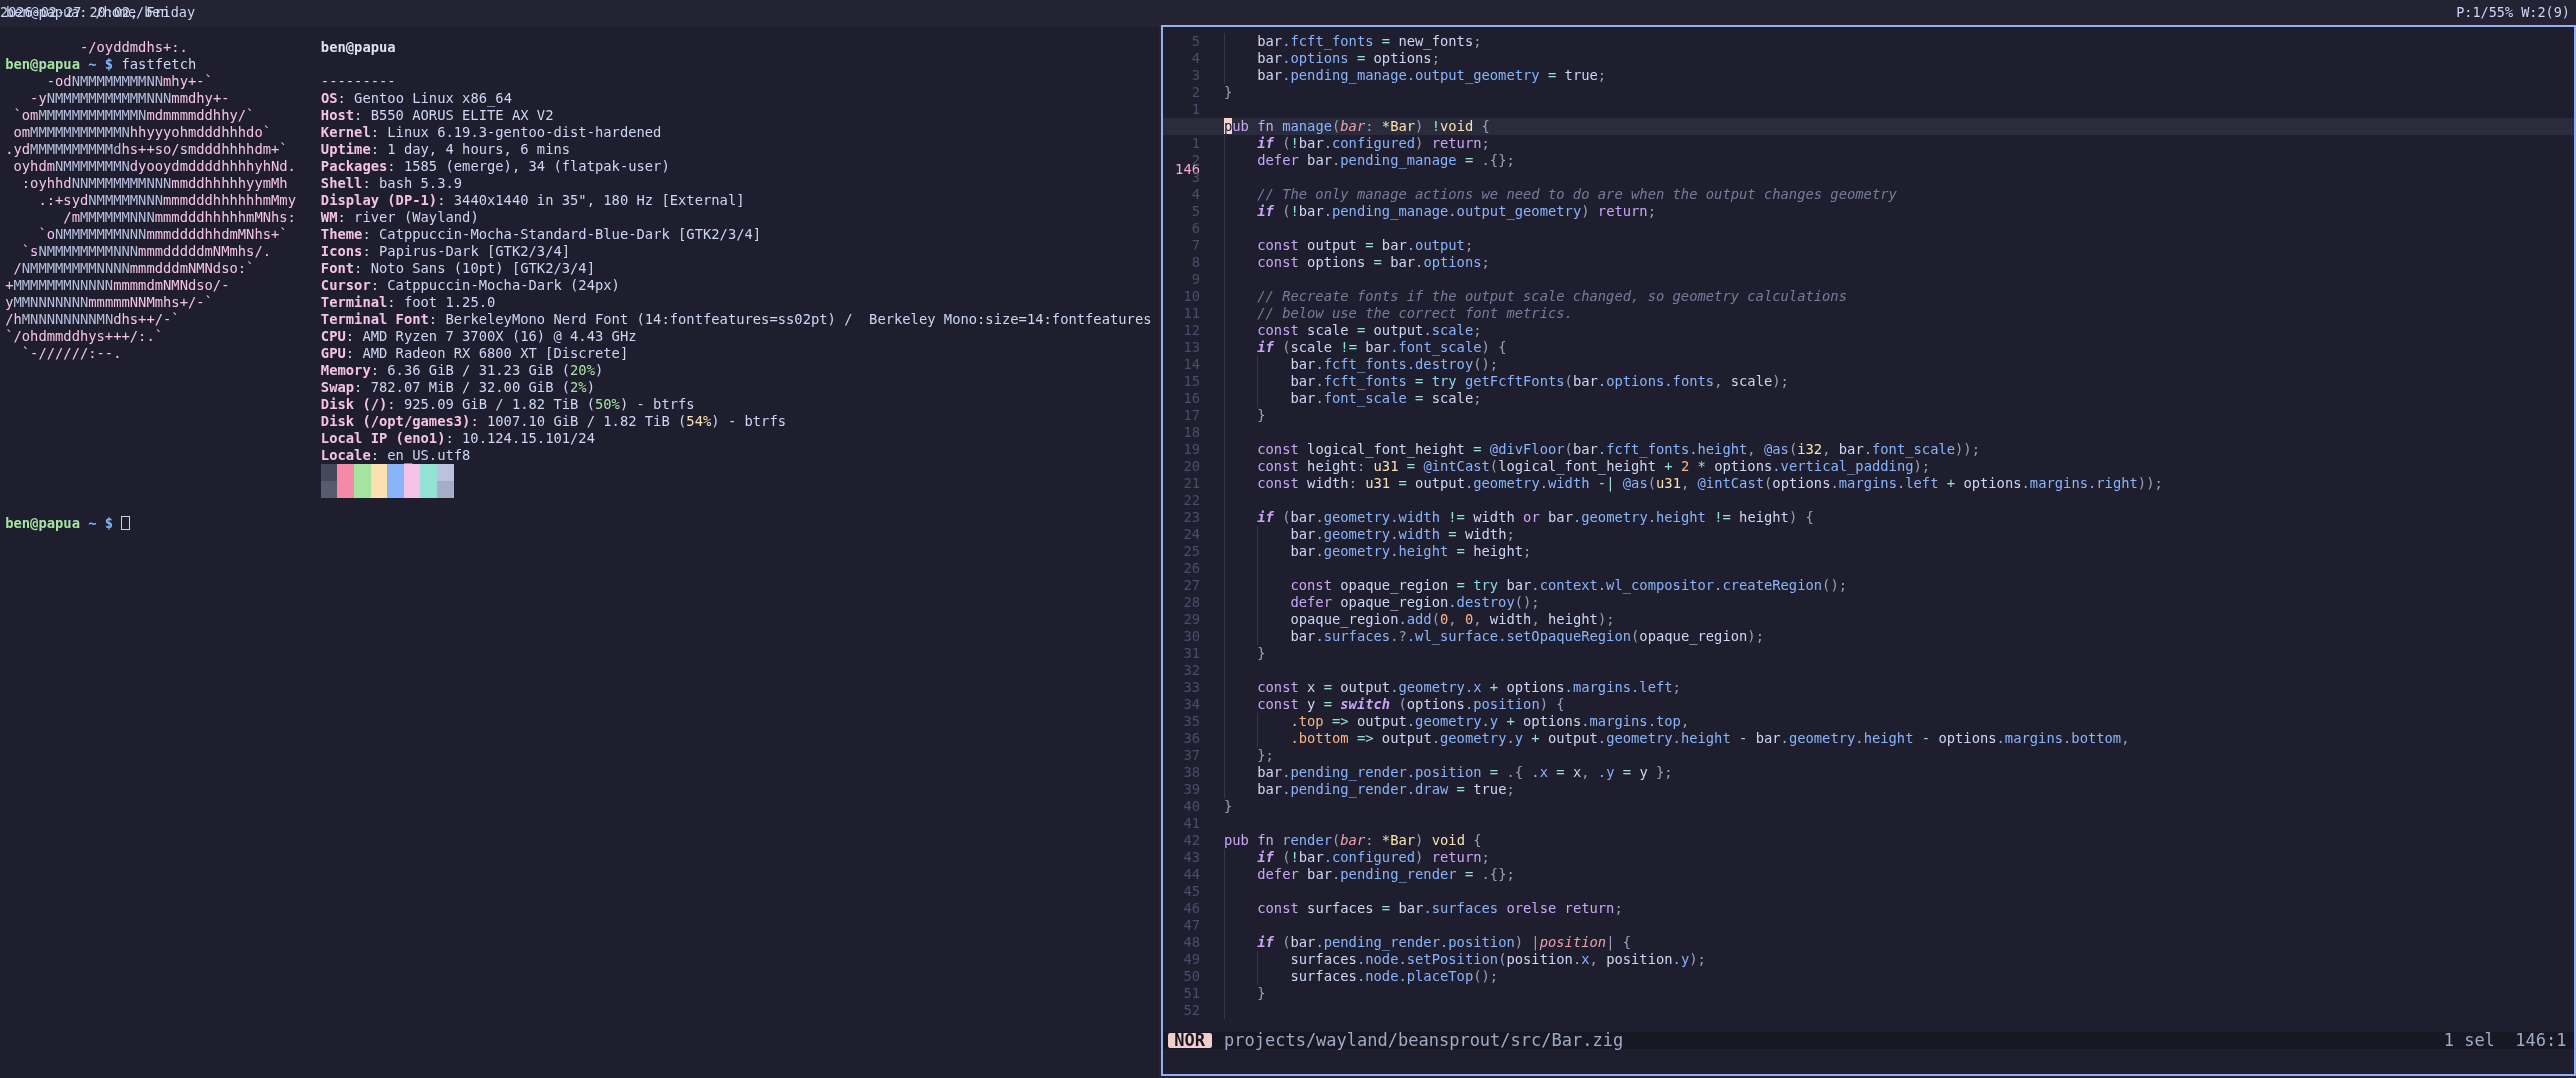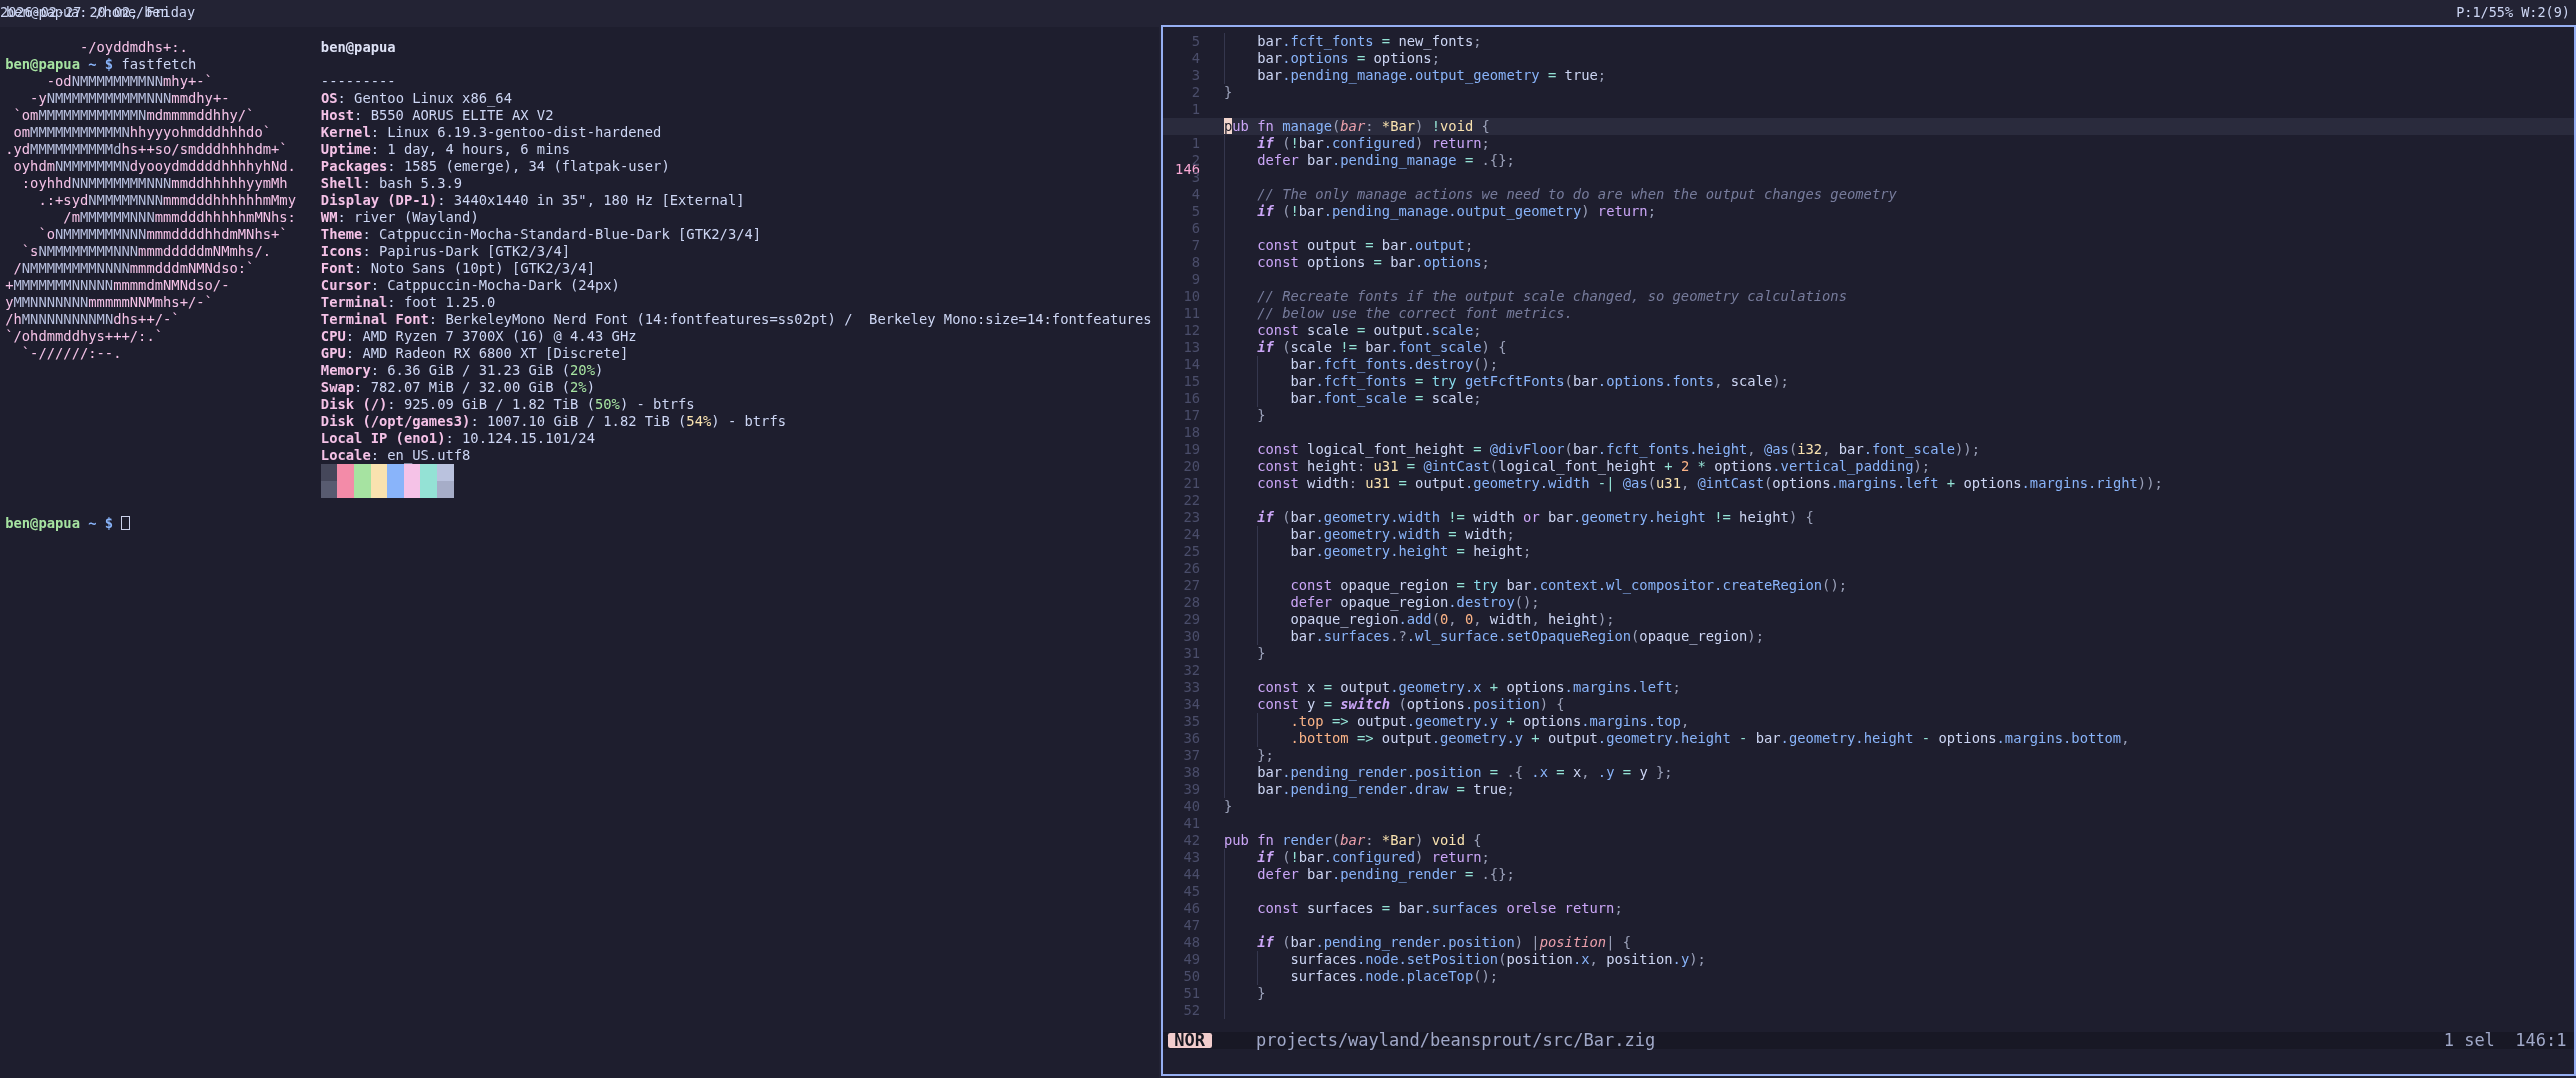--- a/index.html
+++ b/index.html
@@ -56,21 +56,21 @@
   .sp-ev{color:#fab387;}
   .sp-c {color:#777c9c;font-style:italic;}
   .sp-pu{color:#9aa0b8;}
   .sp-cs{background:#f2d5cd;color:#181825;}
 
   
   .statusline{position:absolute;left:0;right:0;top:1005px;height:17px;background:#181825;
               font-size:17px;line-height:17px;}
   .mode-badge{position:absolute;left:4.5px;top:0.7px;height:15.7px;line-height:15.7px;padding:0 6.7px;
               border-radius:2.2px;background:#f2cdcd;color:#16161f;font-weight:bold;}
-  .file-path{position:absolute;left:61px;color:#a0a8c8;white-space:pre;margin-left:32px;}
+  .file-path{position:absolute;left:61px;color:#a0a8c8;white-space:pre;}
   .stat-right{position:absolute;right:7.5px;color:#a0a8c8;white-space:pre;}
 </style>
 </head>
 <body>
 
 <div class="bar">
   <span class="title">ben@papua: /home/ben</span>
   <span class="clock">2026-02-27 20:02, Friday</span>
   <span class="status">P:1/55% W:2(9)</span>
 </div>

